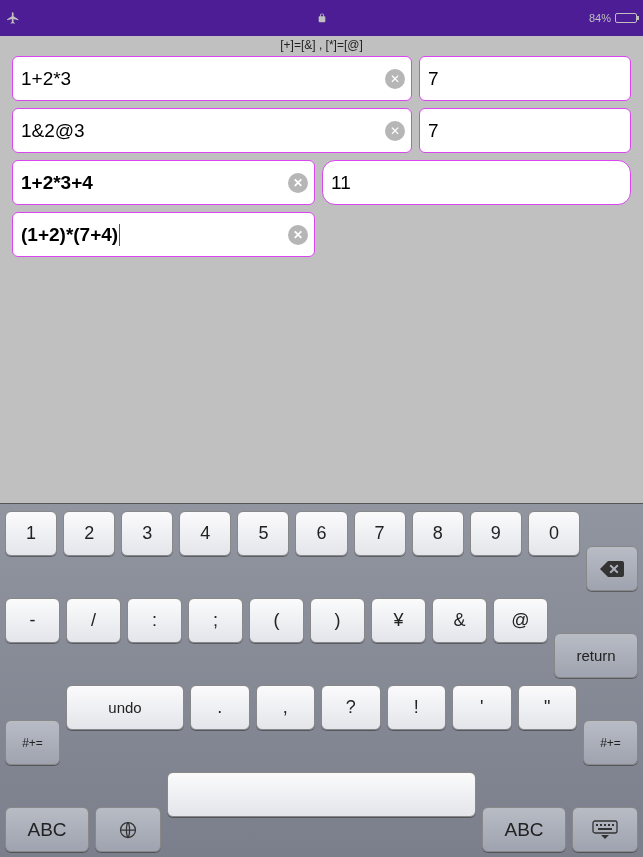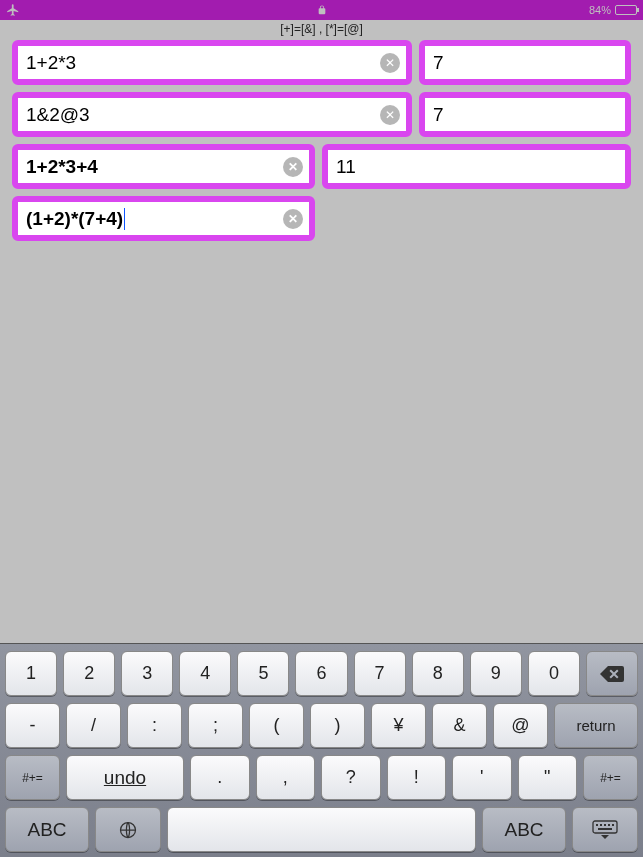--- a/index.html
+++ b/index.html
@@ -1,49 +1,49 @@
 <!DOCTYPE html>
 <html><head>
 <meta charset="utf-8">
 <style>
   * { box-sizing: border-box; margin: 0; padding: 0; }
   html, body { width: 643px; height: 857px; overflow: hidden; font-family: -apple-system, Helvetica, Arial, sans-serif; }
   body { background: #c0c0c0; display: flex; flex-direction: column; }
 
   
-  .statusbar { background: #a21caf; color: #bfbfbf; height: 20px; display: flex; align-items: center; font-size: 11px; position: relative; }
+  .statusbar { background: #4c1d95; color: #bfbfbf; height: 36px; display: flex; align-items: center; font-size: 11px; position: relative; }
   .sb-left { display: flex; align-items: center; padding-left: 6px; gap: 6px; }
   .sb-center { position: absolute; left: 50%; transform: translateX(-50%); display:flex; align-items:center; }
   .sb-right { margin-left: auto; display: flex; align-items: center; gap: 4px; padding-right: 6px; }
   .batt { display:inline-block; width:22px; height:10px; border:1px solid #bfbfbf; border-radius:2px; position:relative; }
   .batt::after { content:""; position:absolute; right:-3px; top:2px; width:2px; height:4px; background:#bfbfbf; }
   .batt-fill { background:#bfbfbf; height:100%; width:84%; }
 
   
   .hint { text-align:center; font-size:12px; color:#222; padding:2px 0 4px; }
 
   
   .content { padding: 0 12px; }
   .row { display:flex; gap:7px; margin-bottom:7px; }
-  .field { background:#fff; border:6px solid #d946ef; border-radius:6px; height:45px; display:flex; align-items:center; font-size:19px; padding:0 8px; position:relative; }
+  .field { background:#fff; border:1px solid #d946ef; border-radius:6px; height:45px; display:flex; align-items:center; font-size:19px; padding:0 8px; position:relative; }
   .row.a .expr { flex: 0 0 400px; } .row.a .res { flex:1; }
-  .row.b .expr { flex: 0 0 303px; font-weight: bold; } .row.b .res { flex:1; }
+  .row.b .expr { flex: 0 0 303px; font-weight: bold; } .row.b .res { flex:1;border-radius:13px; }
   .clear-btn { position:absolute; right:6px; top:50%; transform:translateY(-50%); width:20px; height:20px; border-radius:50%; background:#b6b6b6; color:#fff; display:flex; align-items:center; justify-content:center; font-size:12px; cursor:pointer; }
   .cursor { display:inline-block; width:1px; height:22px; background:#1057ff; margin-left:1px; vertical-align:middle; }
 
   
   .keyboard { margin-top:auto; background: linear-gradient(#9195a0,#7b7f8b); border-top:1px solid #555; padding:7px 5px 5px; }
   .krow { display:flex; gap:6px; margin-bottom:7px; }
   .krow:last-child { margin-bottom:0; }
   .key { background: linear-gradient(#fbfbfc,#e3e5ea); border:1px solid #888; border-radius:6px; height:45px; display:flex; align-items:center; justify-content:center; font-size:18px; color:#222; box-shadow:0 1px 0 rgba(0,0,0,.35); cursor:pointer; user-select:none; }
-  .key.dark { background: linear-gradient(#b8bcc5,#9ea3af); }
+  .key.dark { background: linear-gradient(#b8bcc5,#9ea3af); margin-top: 35px; }
   .w1  { flex:1; }
   .wret { flex:0 0 84px; font-size:15px; }
   .wsp { flex:0 0 55px; font-size:12px; }
-  .wundo { flex:0 0 118px; font-size:19px;text-decoration:underline; }
+  .wundo { flex:0 0 118px; font-size:15px; }
   .wabc { flex:0 0 84px; font-size:19px; }
   .wglobe{ flex:0 0 66px; }
   .wspace{ flex:1; }
   .whide { flex:0 0 66px; }
   svg { display:block; }
 </style>
 </head>
 <body>
 
 <div class="statusbar">

